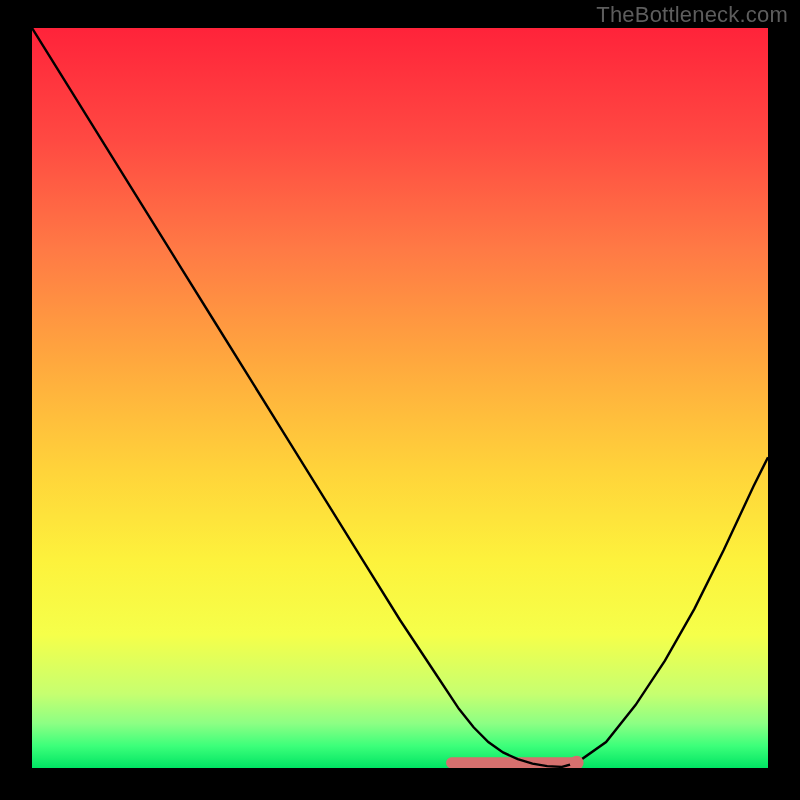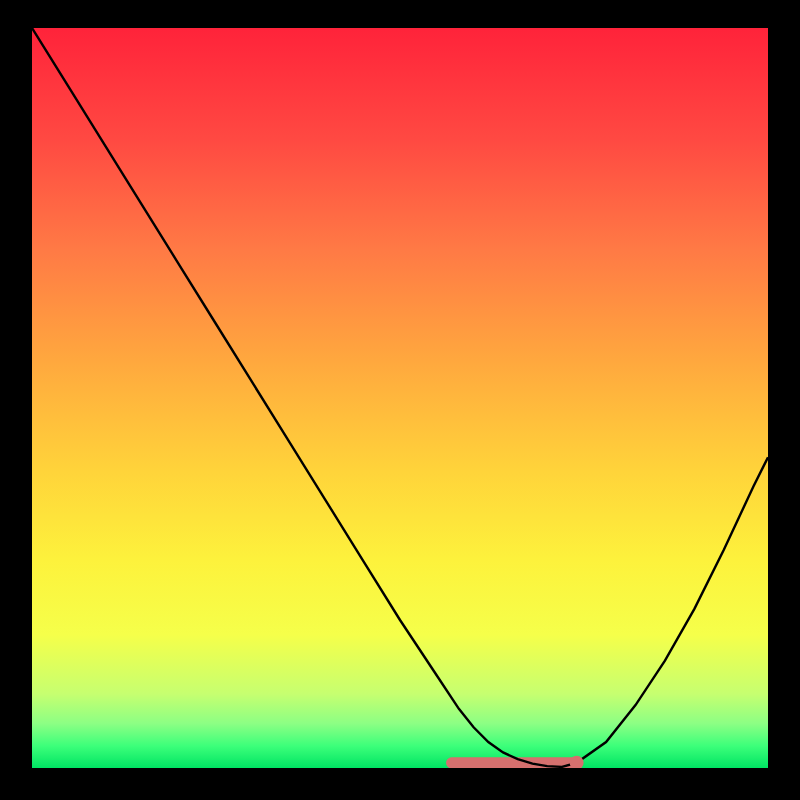--- a/index.html
+++ b/index.html
@@ -31,20 +31,21 @@
     top: 28px;
     width: 736px;
     height: 740px;
     display: block;
   }
 </style>
 </head>
 <body>
 
 <div class="frame">
+  <div class="watermark">TheBottleneck.com</div>
 
   <svg class="chart" viewBox="0 0 736 740" preserveAspectRatio="none">
     <defs>
       <linearGradient id="bg" x1="0" y1="0" x2="0" y2="1">
           <stop offset="0%" stop-color="#ff233a"></stop>
           <stop offset="15%" stop-color="#ff4942"></stop>
           <stop offset="30%" stop-color="#ff7a45"></stop>
           <stop offset="45%" stop-color="#ffa83e"></stop>
           <stop offset="60%" stop-color="#ffd43a"></stop>
           <stop offset="72%" stop-color="#fdf23c"></stop>

